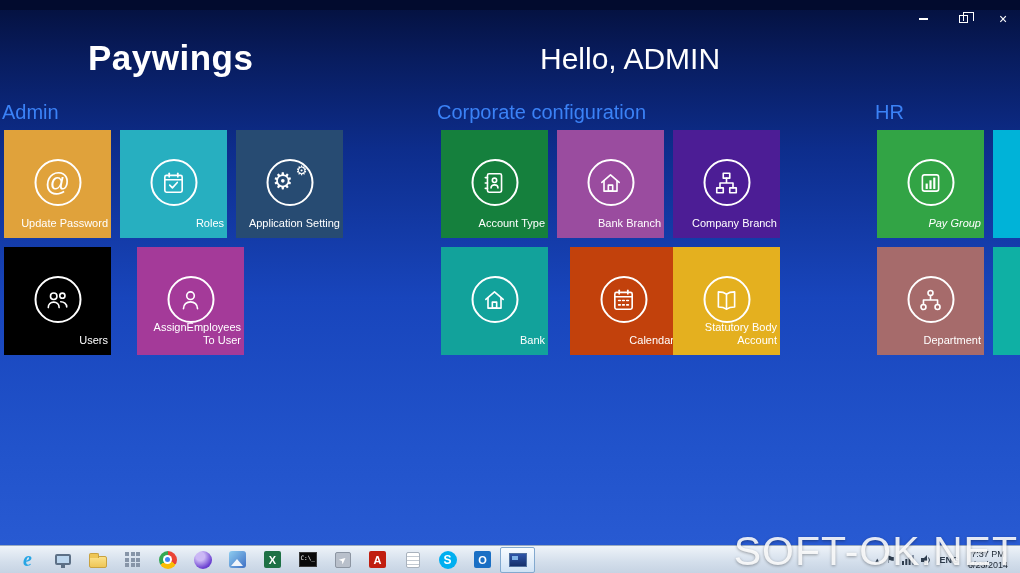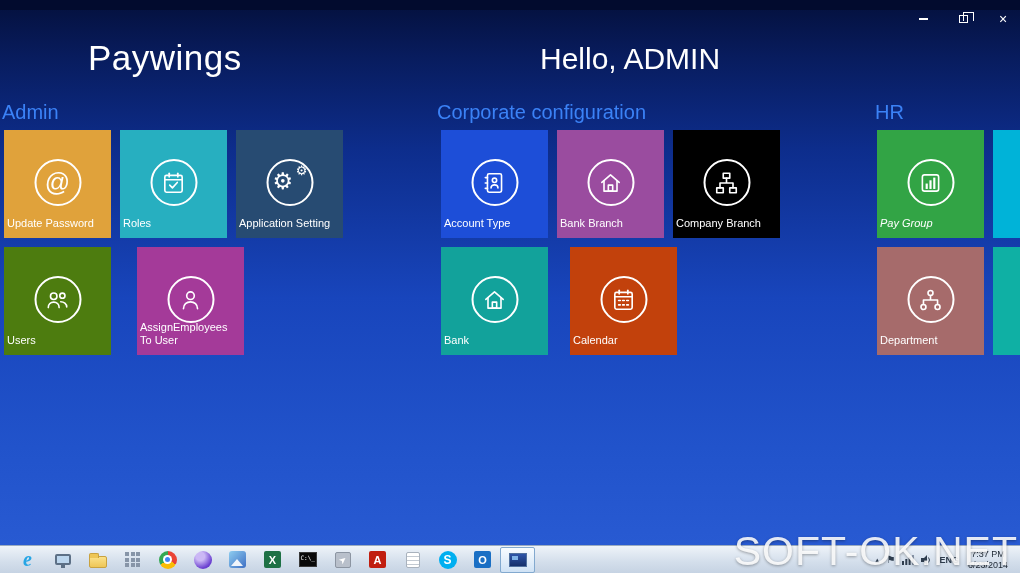--- a/index.html
+++ b/index.html
@@ -6,34 +6,34 @@
   html,body{width:1020px;height:573px;overflow:hidden}
   body{position:relative;font-family:"Liberation Sans",sans-serif;
     background:linear-gradient(180deg,#04103c 0%,#081c5e 10%,#0d2d8c 26%,#1845bc 52%,#2153cb 78%,#2a5cd4 100%);}
   .titlebar{position:absolute;top:0;left:0;width:100%;height:10px;background:#020b2e}
   .winbtns{position:absolute;top:12px;right:10px;display:flex;gap:26px;align-items:center}
   .winbtn{width:14px;height:14px;display:flex;align-items:center;justify-content:center;color:#fff;cursor:pointer}
   .minbar{width:9px;height:2px;background:#fff;display:block}
   .restsq{display:block;width:9px;height:8px;border:1px solid #fff;position:relative}
   .restsq::before{content:"";position:absolute;top:-4px;left:3px;width:9px;height:8px;border:1px solid #fff;border-bottom:none}
   .closex{font-size:14px;line-height:1}
-  .app-title{position:absolute;left:88px;top:38px;font-size:35px;font-weight:400;color:#fff;letter-spacing:.5px}
+  .app-title{position:absolute;left:88px;top:38px;font-size:35px;font-weight:700;color:#fff;letter-spacing:.5px}
   .greeting{position:absolute;left:540px;top:42px;font-size:30px;font-weight:300;color:#fff}
   .sec-title{position:absolute;font-size:20px;font-weight:400;color:#3b82f6}
   .sec-admin{left:2px;top:101px}
   .sec-corp{left:437px;top:101px}
   .sec-hr{left:875px;top:101px}
   .grid{position:absolute;display:grid;gap:9px;grid-auto-rows:108px}
   .grid-admin{left:4px;top:130px;grid-template-columns:repeat(3,107px)}
   .grid-corp{left:441px;top:130px;grid-template-columns:repeat(3,107px)}
   .grid-hr{left:877px;top:130px;grid-template-columns:repeat(2,107px)}
   .tile{position:relative;width:107px;height:108px;cursor:pointer;color:#fff}
   .circle{position:absolute;top:29px;left:50%;transform:translateX(-50%);width:47px;height:47px;
     border:2px solid #fff;border-radius:50%;display:flex;align-items:center;justify-content:center}
-  .tlabel{position:absolute;bottom:7px;left:0;width:100%;text-align:left;font-size:11px;line-height:1.25;padding:0 3px}
+  .tlabel{position:absolute;bottom:7px;left:0;width:100%;text-align:right;font-size:11px;line-height:1.25;padding:0 3px}
   .ticon{stroke:#fff;fill:none;stroke-width:1.5;stroke-linecap:round;stroke-linejoin:round}
   .at{font-size:25px;color:#fff;font-weight:400}
   .gearwrap{position:relative;width:30px;height:30px;color:#fff}
   .gear-big{position:absolute;left:-2px;top:2px;font-size:23px;line-height:1}
   .gear-small{position:absolute;right:-3px;top:-4px;font-size:13px;line-height:1}
   
   .taskbar{position:absolute;left:0;bottom:0;width:1020px;height:28px;
     background:linear-gradient(#eef3f9,#d3deeb 60%,#c6d3e3);border-top:1px solid #9aabc0;
     display:flex;align-items:center;padding-left:10px}
   .tb{width:35px;height:26px;display:flex;align-items:center;justify-content:center;cursor:pointer;background:none;border:none}
@@ -112,21 +112,21 @@
   </div>
   <div class="tile" style="background: rgb(39, 75, 114);">
     <div class="circle">
       <div class="gearwrap">
           <span class="gear-big">⚙</span>
           <span class="gear-small">⚙</span>
         </div>
     </div>
     <div class="tlabel">Application Setting</div>
   </div>
-  <div class="tile" style="background: #4d7c0f; padding-left: 26px;">
+  <div class="tile" style="background: #000000; padding-left: 26px;">
     <div class="circle">
       <svg class="ticon" width="26" height="26" viewBox="0 0 24 24">
           <circle cx="8.5" cy="8.5" r="3"></circle>
           <path d="M3.5 19c0-3 2.2-5 5-5s5 2 5 5"></path>
           <circle cx="16.5" cy="8" r="2.4"></circle>
           <path d="M15 13.6c2.8 0 5.5 1.9 5.5 4.9"></path>
         </svg>
     </div>
     <div class="tlabel">Users</div>
   </div>
@@ -135,21 +135,21 @@
       <svg class="ticon" width="26" height="26" viewBox="0 0 24 24">
           <circle cx="12" cy="8" r="3.5"></circle>
           <path d="M5.5 20c0-3.8 2.9-6.3 6.5-6.3s6.5 2.5 6.5 6.3"></path>
         </svg>
     </div>
     <div class="tlabel">AssignEmployees To User</div>
   </div>
 </div>
 
 <div class="grid grid-corp">
-  <div class="tile" style="background: #1d4ed8;">
+  <div class="tile" style="background: #15803d;">
     <div class="circle">
       <svg class="ticon" width="26" height="26" viewBox="0 0 24 24">
           <rect x="5.5" y="3.5" width="13" height="17" rx="1.5"></rect>
           <line x1="3.5" y1="7" x2="5.5" y2="7"></line>
           <line x1="3.5" y1="12" x2="5.5" y2="12"></line>
           <line x1="3.5" y1="17" x2="5.5" y2="17"></line>
           <circle cx="12" cy="9.5" r="2"></circle>
           <path d="M8.8 16.5c0-1.8 1.4-2.8 3.2-2.8s3.2 1 3.2 2.8"></path>
         </svg>
     </div>
@@ -158,21 +158,21 @@
   <div class="tile" style="background: rgb(154, 76, 159);">
     <div class="circle">
       <svg class="ticon" width="26" height="26" viewBox="0 0 24 24">
           <path d="M4 11.5 12 4.5l8 7"></path>
           <path d="M6 10v9.5h12V10"></path>
           <rect x="10" y="14" width="4" height="5.5"></rect>
         </svg>
     </div>
     <div class="tlabel">Bank Branch</div>
   </div>
-  <div class="tile" style="background: #000000;">
+  <div class="tile" style="background: #4c1d95;">
     <div class="circle">
       <svg class="ticon" width="26" height="26" viewBox="0 0 24 24">
           <rect x="9" y="3" width="6" height="4.5"></rect>
           <rect x="3" y="16.5" width="6" height="4.5"></rect>
           <rect x="15" y="16.5" width="6" height="4.5"></rect>
           <path d="M12 7.5V12M6 16.5V12h12v4.5"></path>
         </svg>
     </div>
     <div class="tlabel">Company Branch</div>
   </div>
@@ -195,20 +195,29 @@
           <line x1="16" y1="3" x2="16" y2="6.5"></line>
           <line x1="7.5" y1="12.5" x2="9" y2="12.5"></line>
           <line x1="11.2" y1="12.5" x2="12.7" y2="12.5"></line>
           <line x1="15" y1="12.5" x2="16.5" y2="12.5"></line>
           <line x1="7.5" y1="16.5" x2="9" y2="16.5"></line>
           <line x1="11.2" y1="16.5" x2="12.7" y2="16.5"></line>
           <line x1="15" y1="16.5" x2="16.5" y2="16.5"></line>
         </svg>
     </div>
     <div class="tlabel">Calendar</div>
+  </div>
+  <div class="tile" style="background: rgb(228, 176, 31);">
+    <div class="circle">
+      <svg class="ticon" width="26" height="26" viewBox="0 0 24 24">
+          <path d="M12 6.5C10 5 7.5 4.5 4.5 4.5v14c3 0 5.5.5 7.5 2 2-1.5 4.5-2 7.5-2v-14c-3 0-5.5.5-7.5 2z"></path>
+          <line x1="12" y1="6.5" x2="12" y2="20.5"></line>
+        </svg>
+    </div>
+    <div class="tlabel">Statutory Body Account</div>
   </div>
 </div>
 
 <div class="grid grid-hr">
   <div class="tile" style="background: rgb(50, 164, 69); font-style: italic;">
     <div class="circle">
       <svg class="ticon" width="26" height="26" viewBox="0 0 24 24">
           <rect x="4.5" y="4.5" width="15" height="15" rx="2"></rect>
           <rect x="7.5" y="12.5" width="2" height="5" fill="#fff" stroke="none"></rect>
           <rect x="11" y="9.5" width="2" height="8" fill="#fff" stroke="none"></rect>

